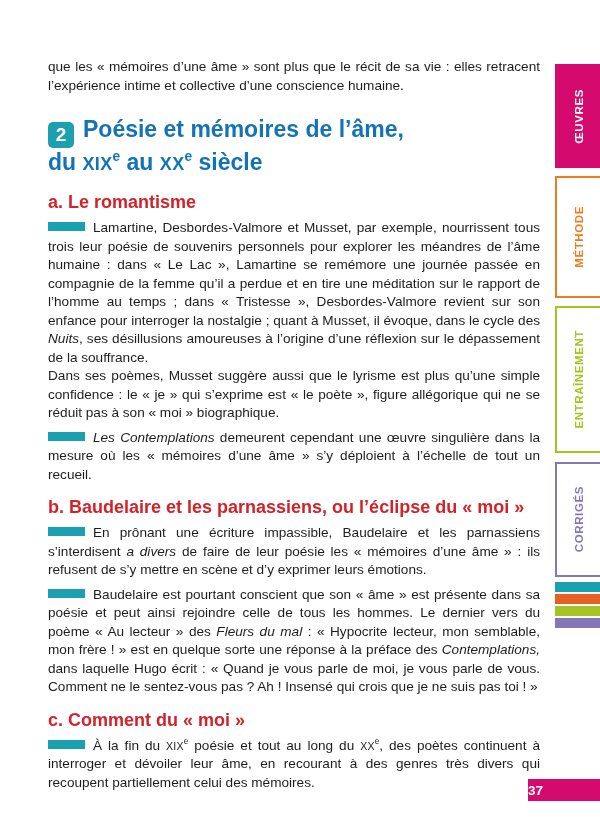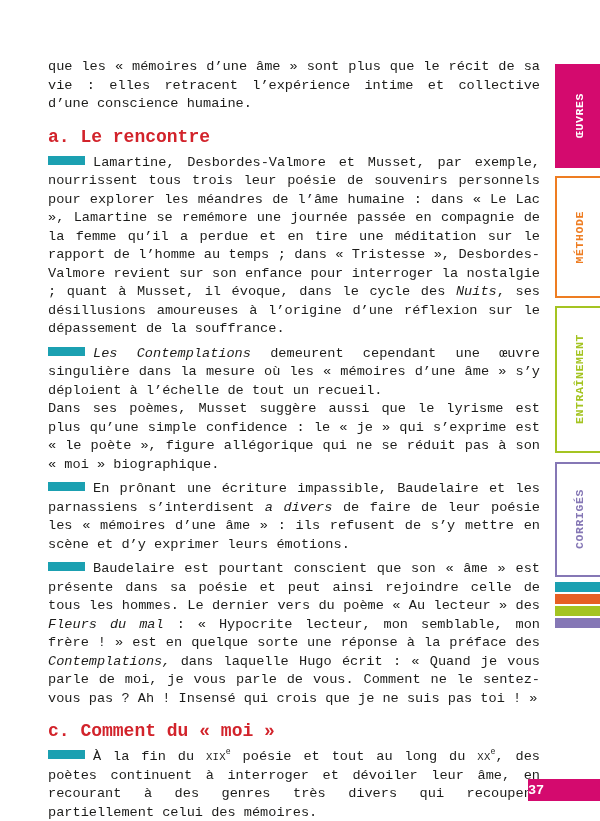--- a/index.html
+++ b/index.html
@@ -3,21 +3,21 @@
 <meta charset="utf-8">
 <style>
   html,body{margin:0;padding:0;}
   body{
     width:600px;height:821px;
     background:#ffffff;
     font-family:"Liberation Sans", sans-serif;
     color:#1d1d1b;
     overflow:hidden;
   }
-  .page{position:relative;width:600px;height:821px;background:#fff;overflow:hidden;font-family:Liberation Mono, monospace;}
+  .page{position:relative;width:600px;height:821px;background:#fff;overflow:hidden;}
 
   .content{
     position:absolute;left:48px;top:58px;width:492px;
   }
   p.body-p{
     margin:6px 0 0 0;
     font-size:13.6px;line-height:18.5px;
     text-align:justify;
     color:#1d1d1b;
   }
@@ -80,26 +80,33 @@
   }
 </style>
 </head>
 <body>
 
 <div class="page">
 
   <div class="content">
     <p class="body-p first"><span>que les « mémoires d’une âme » sont plus que le récit de sa vie : elles retracent l’expérience intime et collective d’une conscience humaine.</span></p>
 
+    <h2 class="section-title">
+      <span>
+        <span class="num-badge">2</span><span><span>Poésie et mémoires de l’âme,</span></span>
+      </span><br>
+      <span><span>du </span><span class="sc">xix</span><span class="sup">e</span><span> au </span><span class="sc">xx</span><span class="sup">e</span><span> siècle</span></span>
+    </h2>
 
     <div id="sections">
-        <h3 class="sub-title">a. Le rencontre</h3>
+        <h3 class="sub-title">a. Le romantisme</h3>
         <p class="body-p"><span class="marker"></span><span>Lamartine, Desbordes-Valmore et Musset, par exemple, nourrissent tous trois leur poésie de souvenirs personnels pour explorer les méandres de l’âme humaine : dans « Le Lac », Lamartine se remémore une journée passée en compagnie de la femme qu’il a perdue et en tire une méditation sur le rapport de l’homme au temps ; dans « Tristesse », Desbordes-Valmore revient sur son enfance pour interroger la nostalgie ; quant à Musset, il évoque, dans le cycle des </span><span class="it">Nuits</span><span>, ses désillusions amoureuses à l’origine d’une réflexion sur le dépassement de la souffrance.</span></p>
+        <p class="body-p flush"><span>Dans ses poèmes, Musset suggère aussi que le lyrisme est plus qu’une simple confidence : le « je » qui s’exprime est « le poète », figure allégorique qui ne se réduit pas à son « moi » biographique.</span></p>
         <p class="body-p"><span class="marker"></span><span class="it">Les Contemplations</span><span> demeurent cependant une œuvre singulière dans la mesure où les « mémoires d’une âme » s’y déploient à l’échelle de tout un recueil.</span></p>
-        <p class="body-p flush"><span>Dans ses poèmes, Musset suggère aussi que le lyrisme est plus qu’une simple confidence : le « je » qui s’exprime est « le poète », figure allégorique qui ne se réduit pas à son « moi » biographique.</span></p>
+        <h3 class="sub-title">b. Baudelaire et les parnassiens, ou l’éclipse du « moi »</h3>
         <p class="body-p"><span class="marker"></span><span>En prônant une écriture impassible, Baudelaire et les parnassiens s’interdisent </span><span class="it">a divers</span><span> de faire de leur poésie les « mémoires d’une âme » : ils refusent de s’y mettre en scène et d’y exprimer leurs émotions.</span></p>
         <p class="body-p"><span class="marker"></span><span>Baudelaire est pourtant conscient que son « âme » est présente dans sa poésie et peut ainsi rejoindre celle de tous les hommes. Le dernier vers du poème « Au lecteur » des </span><span class="it">Fleurs du mal</span><span> : « Hypocrite lecteur, mon semblable, mon frère ! » est en quelque sorte une réponse à la préface des </span><span class="it">Contemplations,</span><span> dans laquelle Hugo écrit : « Quand je vous parle de moi, je vous parle de vous. Comment ne le sentez-vous pas ? Ah ! Insensé qui crois que je ne suis pas toi ! »</span></p>
         <h3 class="sub-title">c. Comment du « moi »</h3>
         <p class="body-p"><span class="marker"></span><span>À la fin du </span><span class="sc">xix</span><span class="sup">e</span><span> poésie et tout au long du </span><span class="sc">xx</span><span class="sup">e</span><span>, des poètes continuent à interroger et dévoiler leur âme, en recourant à des genres très divers qui recoupent partiellement celui des mémoires.</span></p>
       </div>
   </div>
 
   <div id="tabs">
       <div class="tab tab1" style="background: rgb(212, 10, 110);">
         <span class="tab-label" style="color: rgb(255, 255, 255);">ŒUVRES</span>

